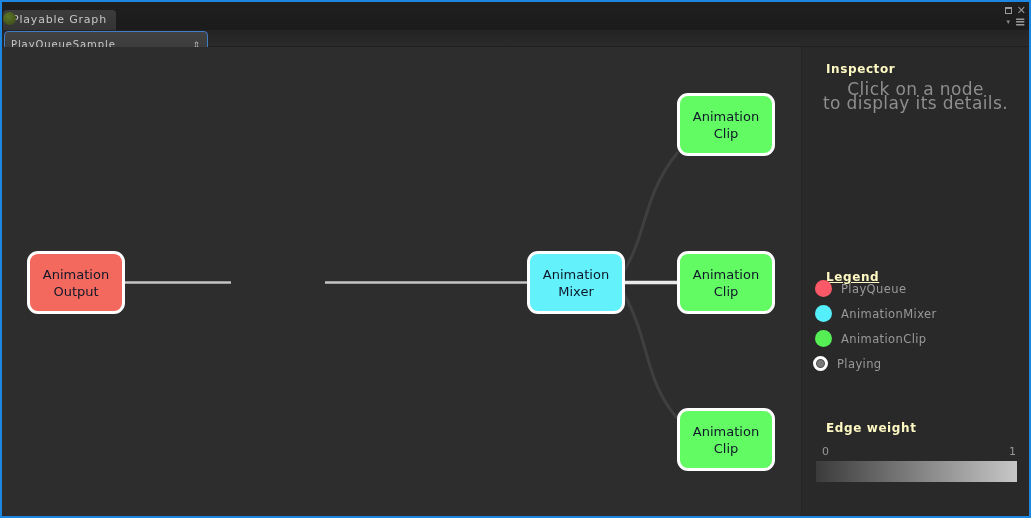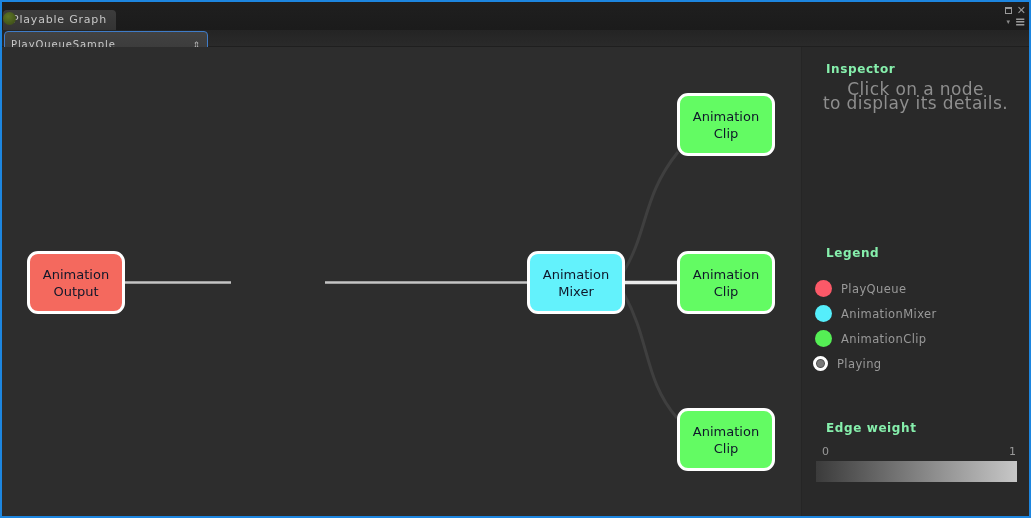--- a/index.html
+++ b/index.html
@@ -119,33 +119,33 @@
     background: #292929;
     border-left: 1px solid #252525;
     color: #9a9a9a;
   }
   .panel-title {
     position: absolute;
     left: 24px;
     font-size: 12px;
     font-weight: bold;
     letter-spacing: 0.6px;
-    color: #86efac;
+    color: #fef9c3;
   }
   .inspector-title { top: 15px; }
   .inspector-hint {
     position: absolute;
     top: 35px; left: 0; right: 0;
     text-align: center;
     font-size: 17px;
     line-height: 14px;
     color: #8e8e8e;
     letter-spacing: 0.4px;
   }
-  .legend-title { top: 199px; }
+  .legend-title { top: 223px; text-decoration: underline; }
   .legend-list { position: absolute; top: 229px; left: 0; right: 0; }
   .legend-item {
     height: 25px;
     display: flex;
     align-items: center;
     padding-left: 13px;
     font-size: 11.5px;
     letter-spacing: 0.4px;
     color: #999999;
   }

